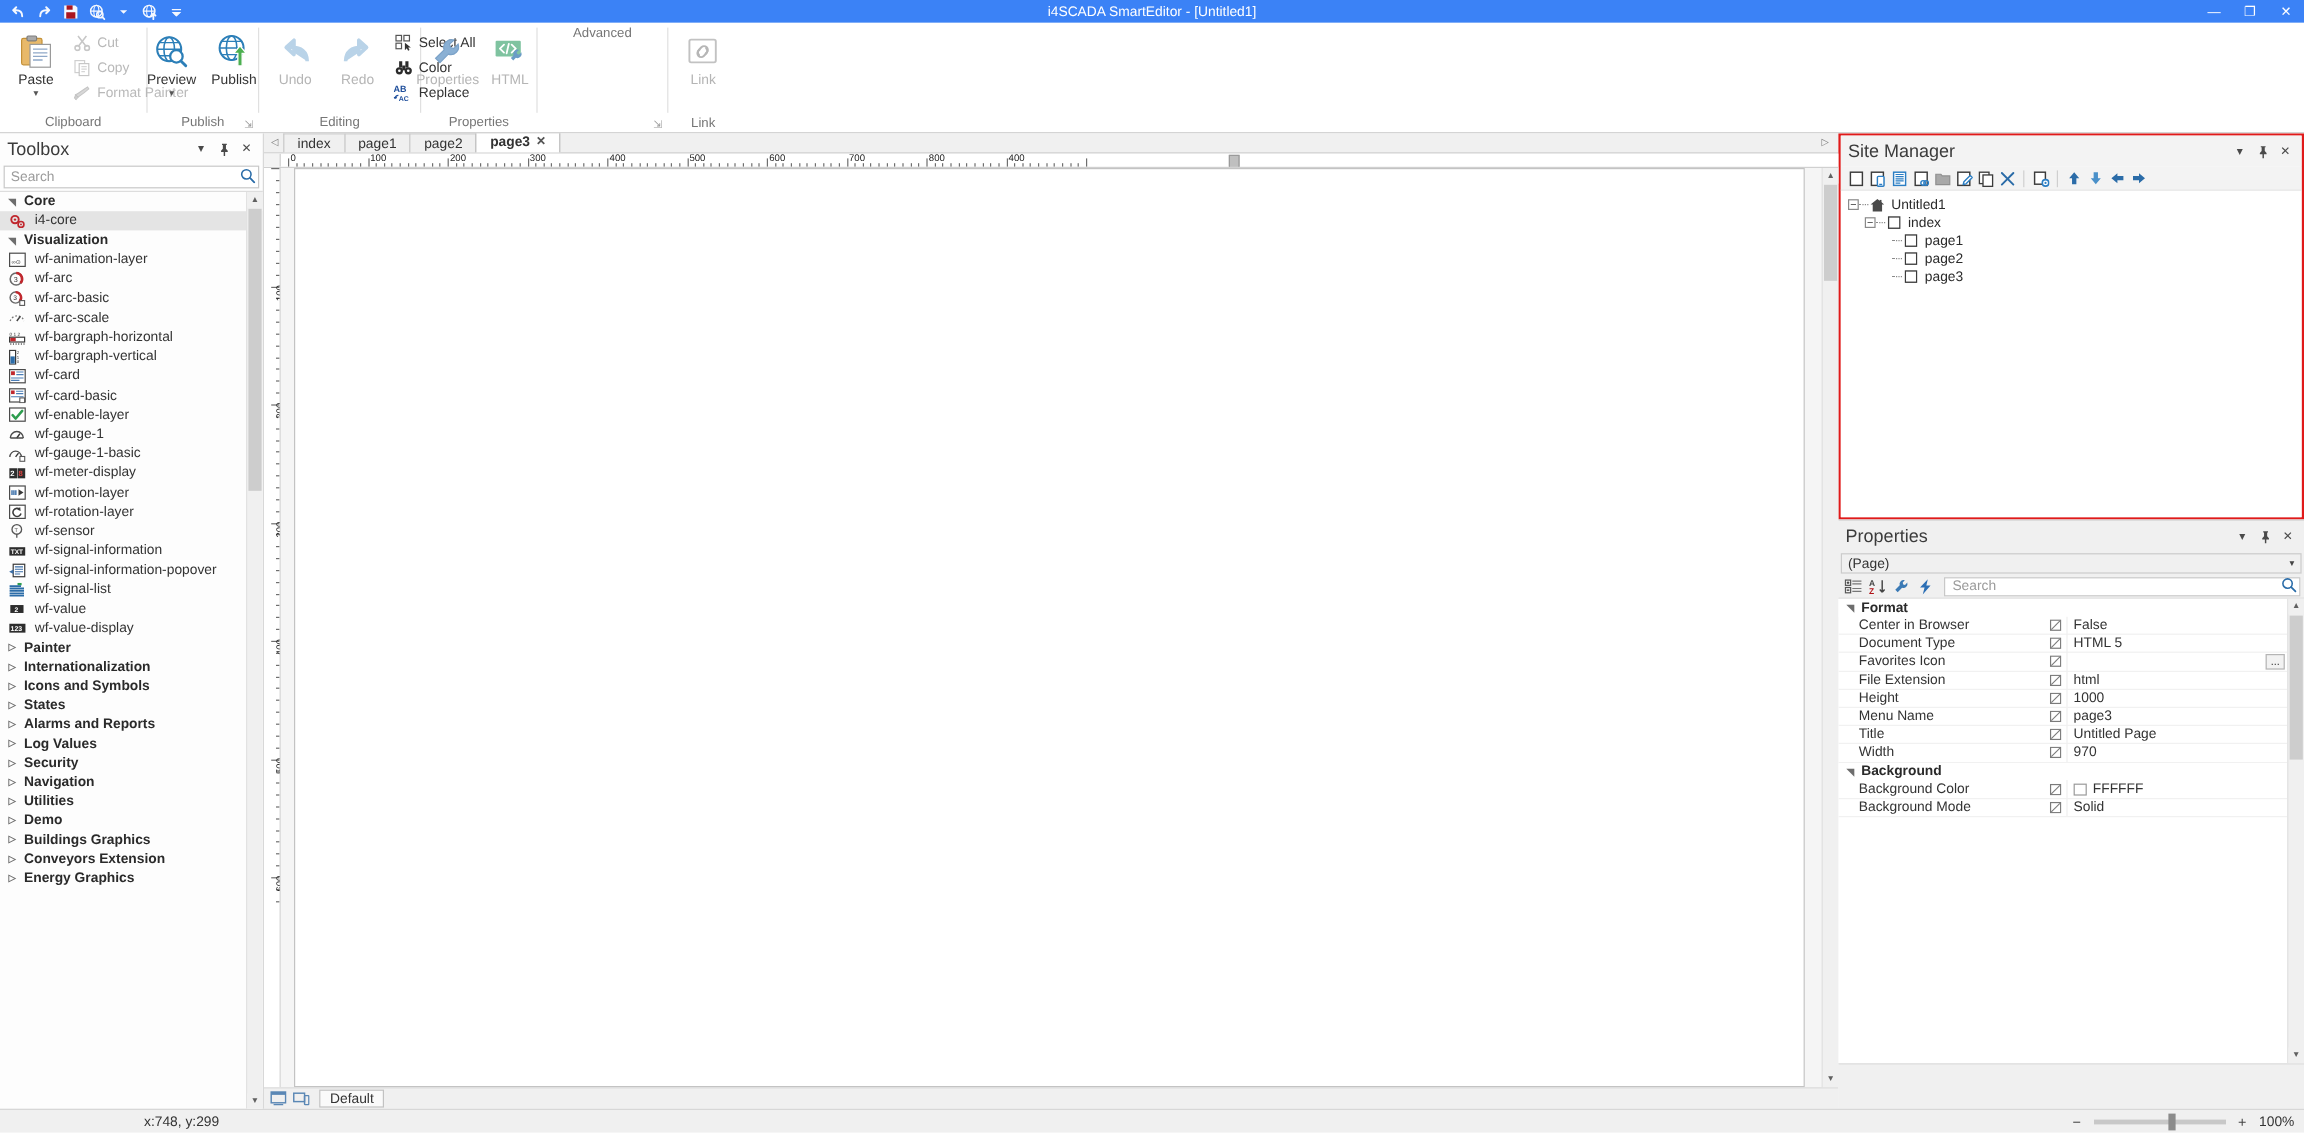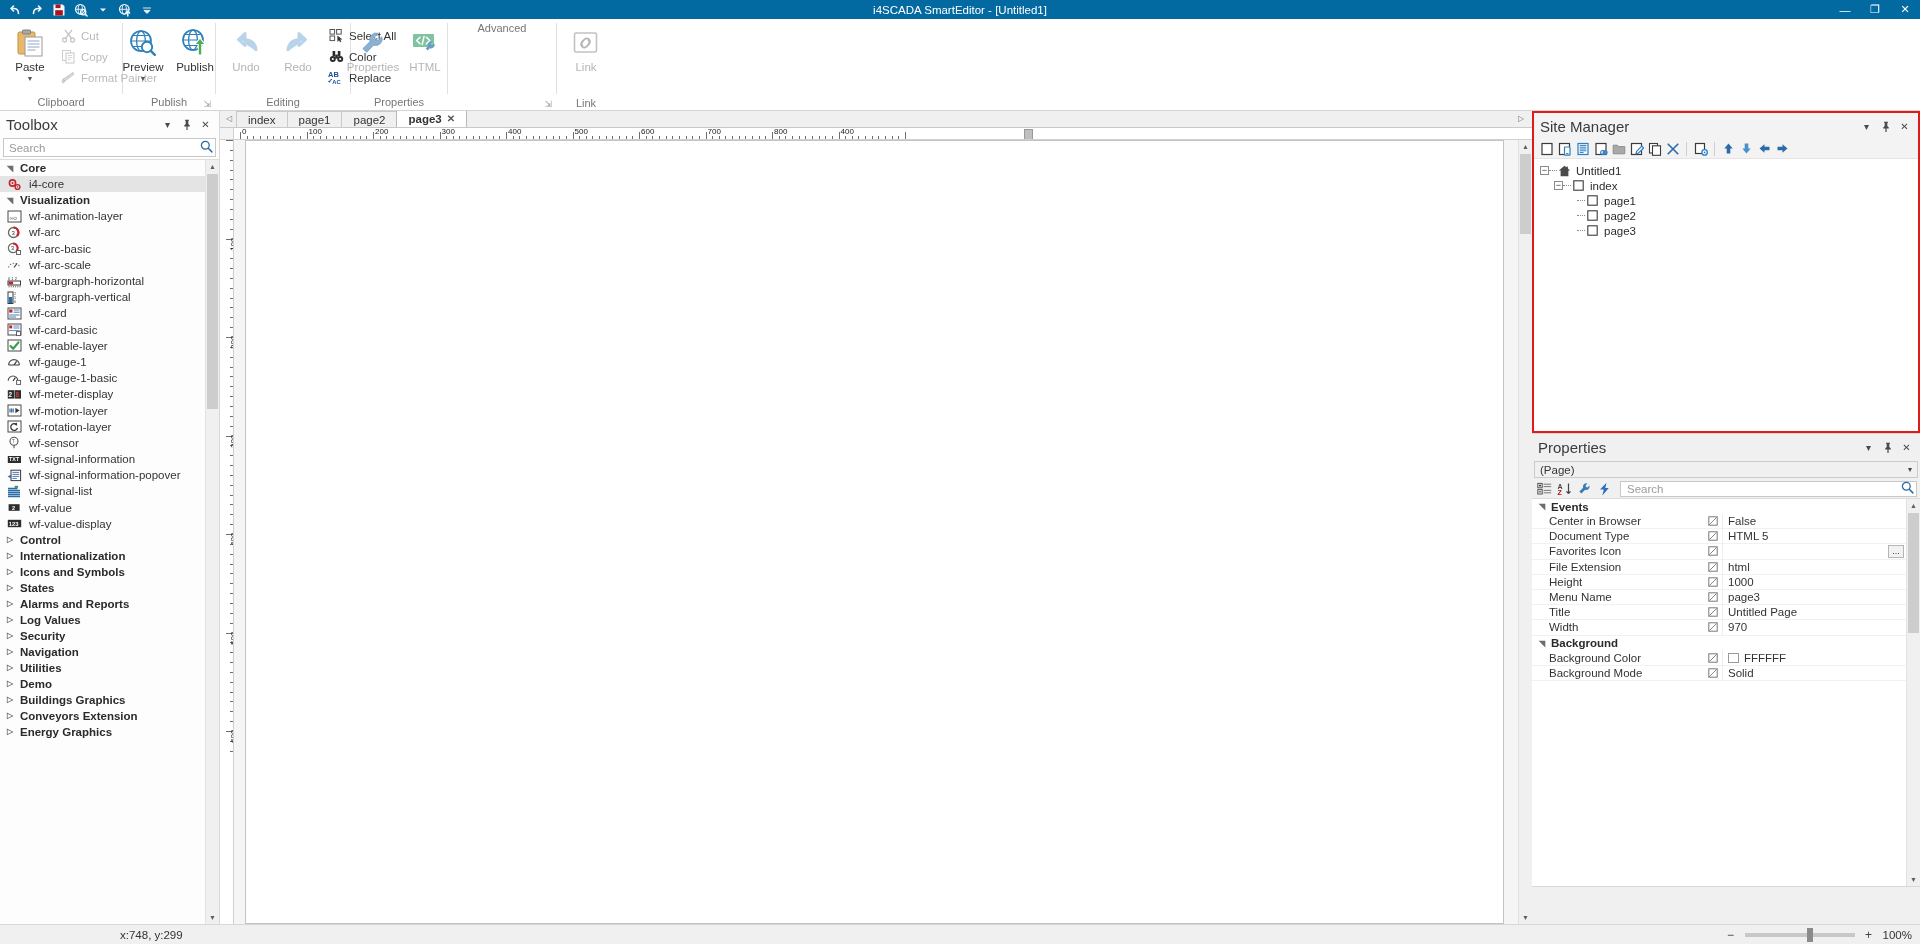--- a/index.html
+++ b/index.html
@@ -7,21 +7,21 @@
   body {
     font-family: "Liberation Sans", sans-serif;
     font-size: 12px;
     color: #2b2b2b;
     background:#ffffff;
   }
   .app { width:1920px; height:944px; position:relative; display:flex; flex-direction:column; }
 
   
   .titlebar {
-    height:19px; background:#0369a1; color:#fff;
+    height:19px; background:#3b82f6; color:#fff;
     display:flex; align-items:center; position:relative; flex:0 0 19px;
   }
   .qat { display:flex; align-items:center; gap:7px; padding-left:7px; }
   .qat-ico { width:15px; height:15px; display:flex; align-items:center; justify-content:center;
              color:#fff; opacity:.95; }
   .qat-ico svg { display:block; }
   .title-text {
     position:absolute; left:0; right:0; text-align:center;
     font-size:11.5px; color:#ffffff; pointer-events:none;
   }
@@ -688,21 +688,21 @@
               <span class="ico">
                 <svg width="15" height="13" viewBox="0 0 15 13">
                   <rect x=".8" y="2.8" width="13.4" height="7.4" fill="#2d2d2d"></rect>
                   <text x="1.8" y="8.6" font-family="Liberation Sans" font-size="5.8" fill="#fff" font-weight="bold">123</text>
                 </svg>
               </span>
               <span class="lbl">wf-value-display</span>
             </div>
             <div class="tb-cat">
               <span class="tri">▷</span>
-              <span>Control</span>
+              <span>Painter</span>
             </div>
             <div class="tb-cat">
               <span class="tri">▷</span>
               <span>Internationalization</span>
             </div>
             <div class="tb-cat">
               <span class="tri">▷</span>
               <span>Icons and Symbols</span>
             </div>
             <div class="tb-cat">
@@ -966,20 +966,36 @@
         <div class="canvas-host">
           <div class="canvas-page"></div>
         </div>
         <div class="v-scroll">
           <div class="sc-arrow" style="top:0;">▲</div>
           <div class="tb-vthumb" style="top:14px; height:80px;"></div>
           <div class="sc-arrow" style="bottom:0;">▼</div>
         </div>
       </div>
 
+      <div class="statusstrip">
+        <span class="ss-ico">
+          <svg width="14" height="13" viewBox="0 0 14 13">
+              <rect x="1" y="1" width="12" height="9" fill="none" stroke="#5a87b5" stroke-width="1.2"></rect>
+              <rect x="1" y="1" width="12" height="2.4" fill="#5a87b5"></rect>
+              <path d="M3 11.5h8" stroke="#5a87b5" stroke-width="1.2"></path>
+            </svg>
+        </span>
+        <span class="ss-ico">
+          <svg width="14" height="13" viewBox="0 0 14 13">
+              <rect x=".8" y="2" width="9" height="7" fill="none" stroke="#5a87b5" stroke-width="1.2"></rect>
+              <rect x="9.8" y="4" width="3.6" height="7.5" rx=".6" fill="none" stroke="#5a87b5" stroke-width="1.2"></rect>
+            </svg>
+        </span>
+        <span class="ss-chip">Default</span>
+      </div>
     </div>
 
     <div class="rightdock">
 
       <div class="sitemgr">
         <div class="panel-head" style="background:#f3f3f3;">
           <span class="panel-title">Site Manager</span>
           <span class="btns">
             <span class="phbtn">▾</span>
             <span class="phbtn">
@@ -1173,21 +1189,21 @@
                   <circle cx="5.3" cy="5.3" r="3.9" fill="none" stroke="#2a6ca8" stroke-width="1.3"></circle>
                   <path d="M8.3 8.3l3.6 3.6" stroke="#2a6ca8" stroke-width="1.5" stroke-linecap="round"></path>
                 </svg>
             </span>
           </span>
         </div>
         <div class="pp-grid">
           <div id="ppRows" style="position:absolute; left:0; right:14px; top:0;">
               <div class="pp-cat">
                 <span class="tri">◥</span>
-                <span>Events</span>
+                <span>Format</span>
               </div>
               <div class="pp-row">
                 <span class="pp-name">Center in Browser</span>
                 <span class="pp-pin">
                   <svg width="10" height="10" viewBox="0 0 10 10">
                     <rect x=".8" y=".8" width="8.4" height="8.4" fill="none" stroke="#7a7a7a" stroke-width="1"></rect>
                     <path d="M1.4 8.6L8.6 1.4" stroke="#7a7a7a" stroke-width=".9"></path>
                   </svg>
                 </span>
                 <span class="pp-val">

